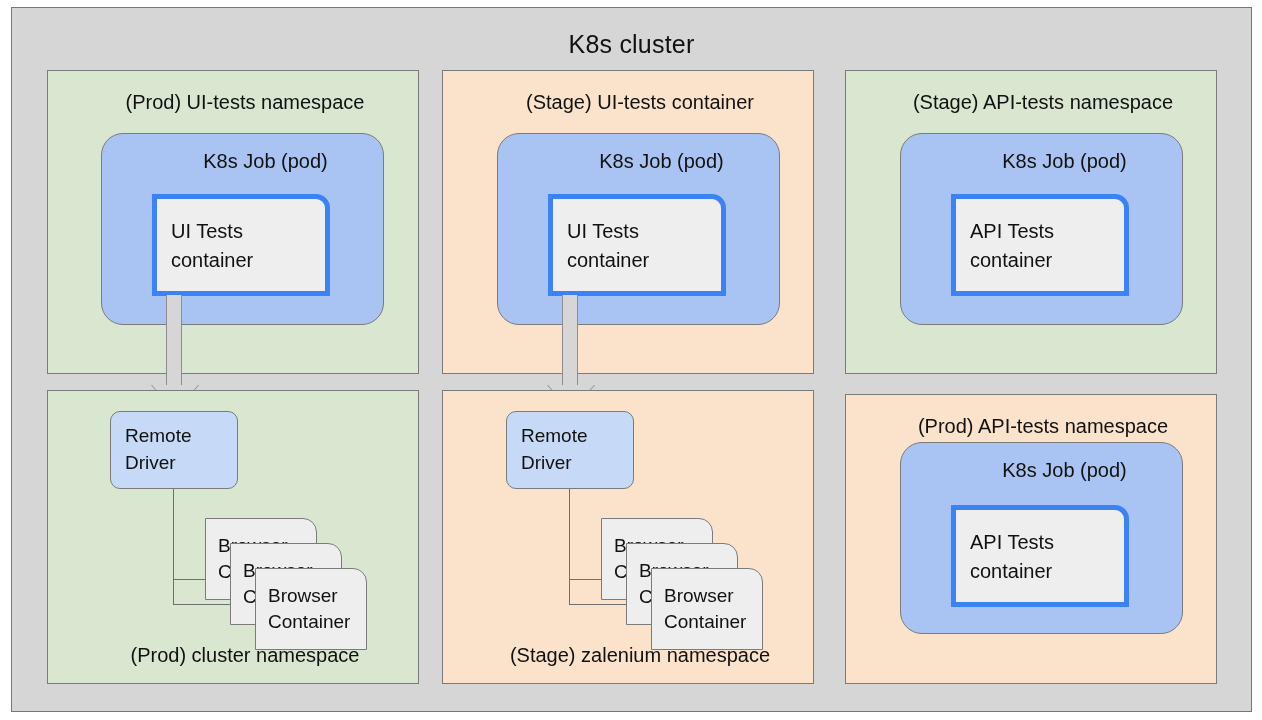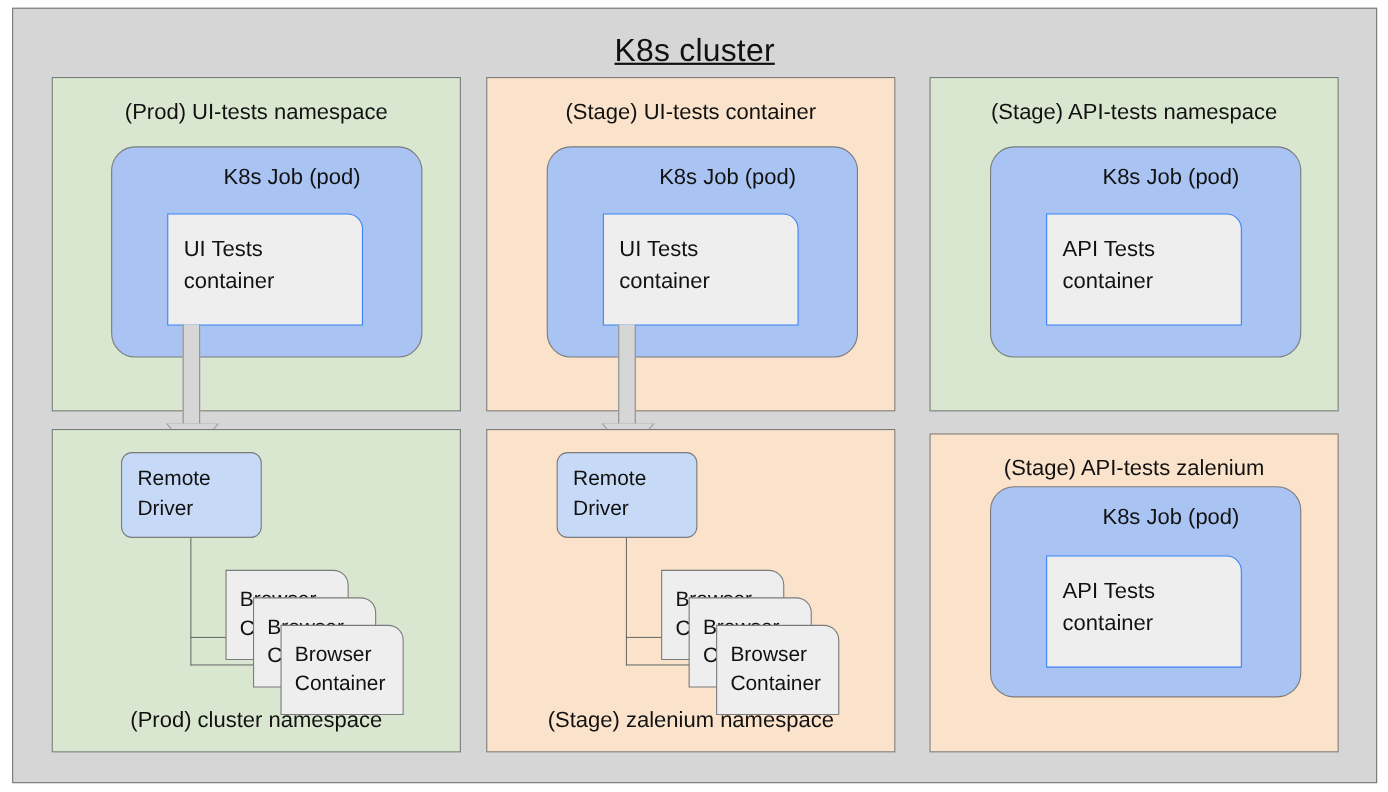--- a/index.html
+++ b/index.html
@@ -29,38 +29,37 @@
     background: #d6d6d6;
     border: 1px solid #777777;
     box-sizing: border-box;
   }
   .cluster-title {
     position: absolute;
     left: 0;
     top: 22px;
     width: 100%;
     text-align: center;
-    font-size: 29px;
+    font-size: 25px;
     color: #111111;
     letter-spacing: 0.2px;
-    text-decoration: underline;
   }
 
   
   .ns {
     position: absolute;
     box-sizing: border-box;
     border: 1px solid #7b7b7b;
   }
   .ns.green  { background: #d9e7d0; }
   .ns.orange { background: #fae3ca; }
 
   .ns-title {
     position: absolute;
-    left: 0;
+    left: 12px;
     width: 100%;
     text-align: center;
     font-size: 20px;
     color: #111111;
     white-space: nowrap;
   }
   .ns-title.top    { top: 20px; }
   .ns-title.bottom { bottom: 16px; }
 
   
@@ -88,21 +87,21 @@
     font-size: 20px;
     color: #111111;
     white-space: nowrap;
     padding-left: 23px;
   }
 
   
   .container-box {
     position: absolute;
     background: #eeeeee;
-    border: 1px solid #3b82f6;
+    border: 5px solid #3b82f6;
     border-radius: 0 14px 0 0;
     box-sizing: border-box;
     padding: 18px 0 0 14px;
     font-size: 20px;
     line-height: 1.45;
     color: #111111;
   }
 
   
   .driver {
@@ -237,21 +236,21 @@
   </div>
   <div class="pod" style="left:900px; top:133px; width:283px; height:192px;">
     <div class="pod-title">K8s Job (pod)</div>
   </div>
   <div class="container-box" style="left:951px; top:194px; width:178px; height:102px;">
     <div>API Tests</div>
     <div>container</div>
   </div>
 
   <div class="ns orange" id="ns-stage-api">
-    <div class="ns-title top">(Stage) API-tests zalenium</div>
+    <div class="ns-title top">(Prod) API-tests namespace</div>
   </div>
   <div class="pod" style="left:900px; top:442px; width:283px; height:192px;">
     <div class="pod-title">K8s Job (pod)</div>
   </div>
   <div class="container-box" style="left:951px; top:505px; width:178px; height:102px;">
     <div>API Tests</div>
     <div>container</div>
   </div>
 
   <div class="ns green" id="ns-prod-zal">

